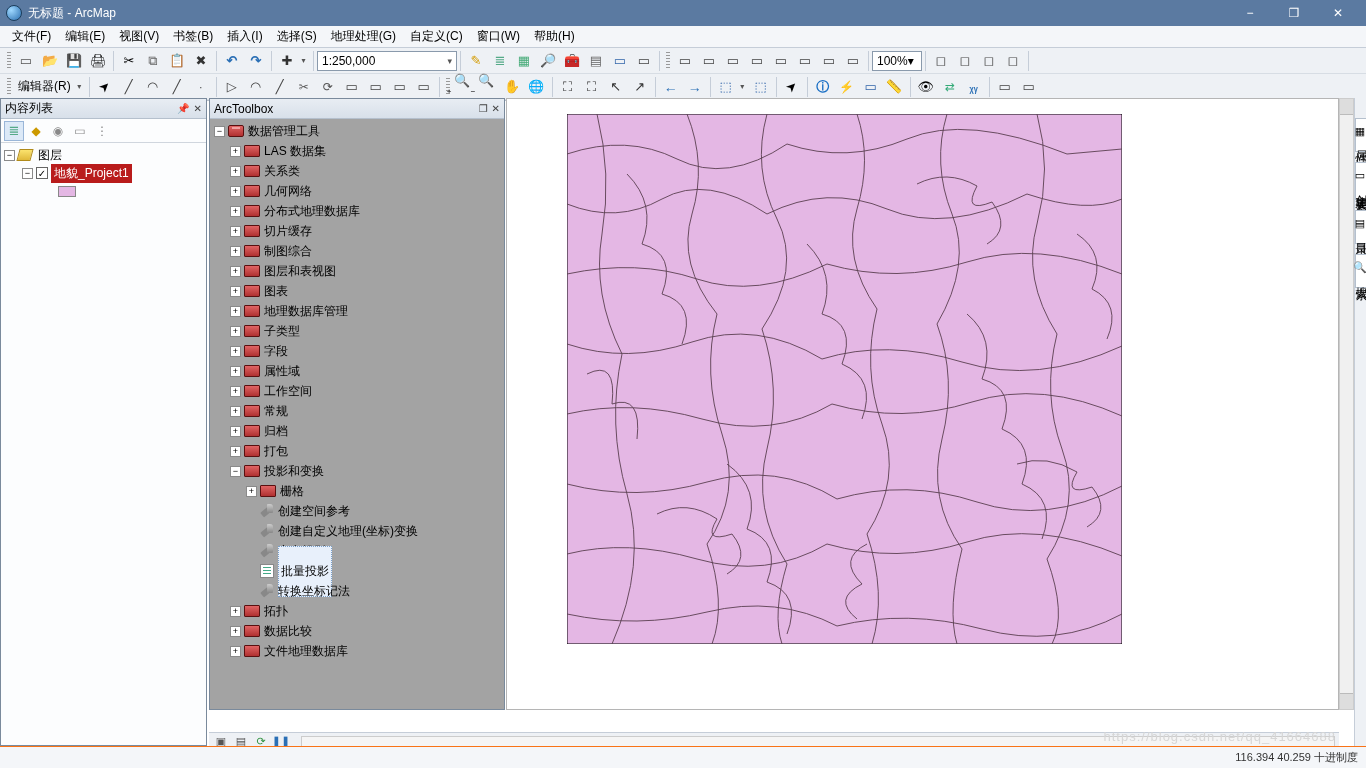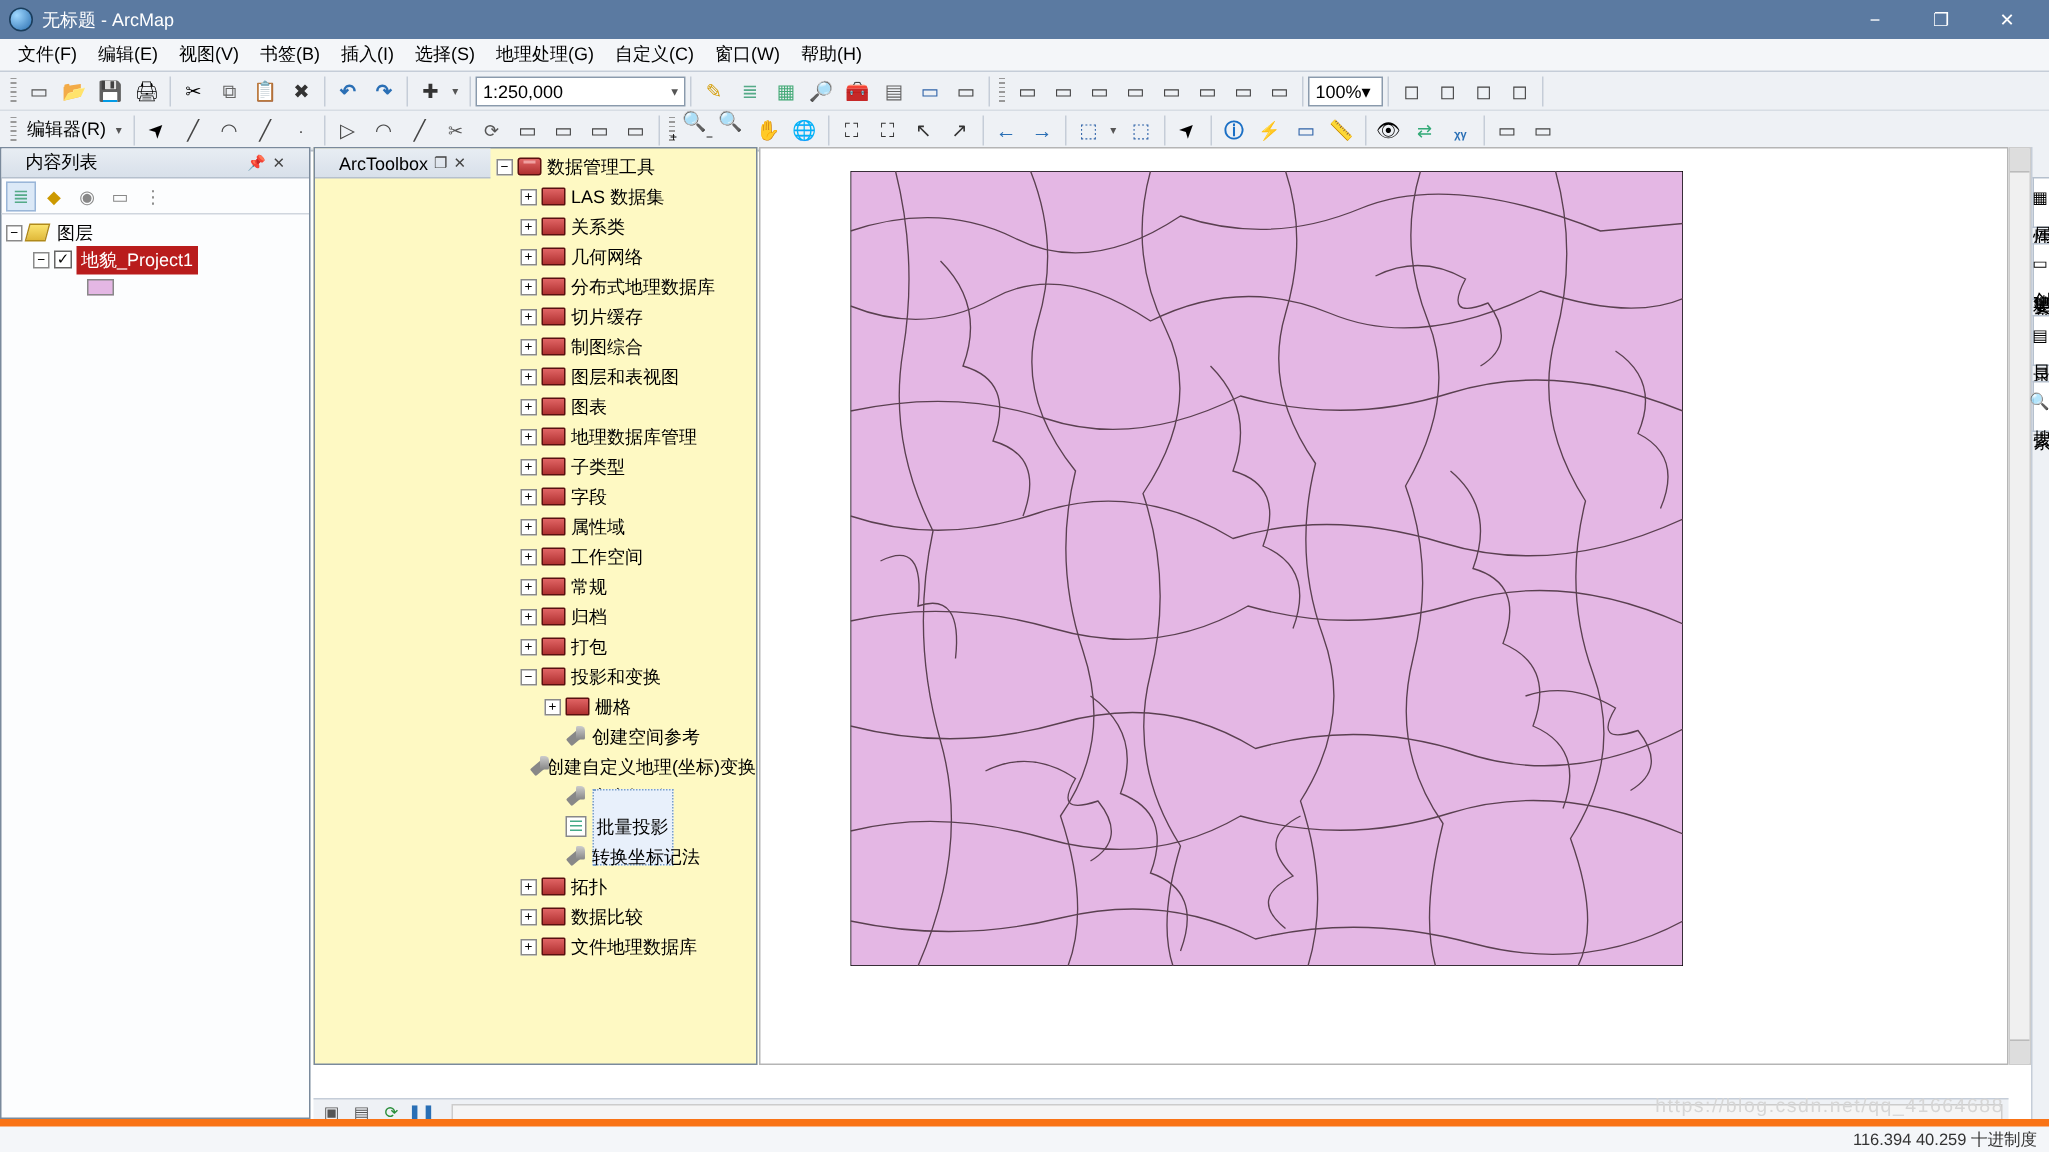--- a/index.html
+++ b/index.html
@@ -67,37 +67,37 @@
 .ic-expand::before{content:"⛶";color:#333}
 .ic-diag1::before{content:"↖";color:#333}
 .ic-diag2::before{content:"↗";color:#333}
 .ic-grip { width:4px; height:18px; background:repeating-linear-gradient(#999 0 1px,transparent 1px 3px); margin:0 3px; }
 
 
 .main { position:absolute; top:98px; left:0; right:0; bottom:22px; display:flex; }
 
 
 .toc { width:207px; border:1px solid #7a8a9c; background:#fcfdfe; display:flex; flex-direction:column; }
-.panel-title { height:20px; background:linear-gradient(#e8edf3,#d8e0ea); border-bottom:1px solid #b5c0cd; display:flex; align-items:center; padding:0 16px; font-size:11px; }
+.panel-title { height:20px; background:linear-gradient(#e8edf3,#d8e0ea); border-bottom:1px solid #b5c0cd; display:flex; align-items:center; padding:0 4px; font-size:11px; }
 .panel-title .spacer{flex:1}
 .panel-title .pin,.panel-title .x{font-size:10px;margin-left:4px;color:#444;cursor:default}
 .toc-toolbar{height:24px;border-bottom:1px solid #d0d6de;display:flex;align-items:center;padding:0 3px;gap:2px}
 .toc-toolbar .tb{width:20px;height:20px;display:flex;align-items:center;justify-content:center;border:1px solid transparent}
 .toc-toolbar .tb.active{border:1px solid #9ab6d8;background:#dce9f7}
 .toc-body{flex:1;padding:3px;overflow:auto}
 .tree-row{display:flex;align-items:center;height:18px;white-space:nowrap}
 .tree-exp{width:11px;height:11px;border:1px solid #8a8a8a;display:flex;align-items:center;justify-content:center;font-size:9px;margin-right:3px;background:#fff;line-height:1}
 .tree-chk{width:12px;height:12px;border:1px solid #666;margin-right:3px;background:#fff;display:flex;align-items:center;justify-content:center;font-size:10px}
 .tree-lbl{padding:1px 3px}
 .tree-lbl.sel{background:#b91c1c;color:#fff}
 .layer-ic{width:14px;height:12px;background:linear-gradient(#fbe36e,#e0b93a);border:1px solid #b08a1a;margin-right:3px;transform:skewX(-15deg)}
 .swatch{width:18px;height:11px;background:#e4b7e4;border:1px solid #888;margin-left:54px}
 
 
-.atb{position:absolute;left:209px;top:0;width:296px;bottom:36px;border:1px solid #7a8a9c;background:#fef9c3;display:flex;flex-direction:row}
+.atb{position:absolute;left:209px;top:0;width:296px;bottom:36px;border:1px solid #7a8a9c;background:#a3a3a3;display:flex;flex-direction:column}
 .atb-body{flex:1;overflow-y:scroll;padding:2px 0}
 .atb-row{display:flex;align-items:center;height:20px;white-space:nowrap;padding-left:4px}
 .atb-ind{display:inline-block}
 .tbx-ic{width:16px;height:12px;background:linear-gradient(#e06464,#b03030);border:1px solid #5a1010;margin-right:4px;border-radius:2px;position:relative}
 .tbx-ic::after{content:"";position:absolute;top:1px;left:3px;width:8px;height:2px;background:#f0a0a0}
 .toolset-ic{width:16px;height:12px;background:linear-gradient(#e06464,#b03030);border:1px solid #5a1010;margin-right:4px;border-radius:1px}
 .tool-ic{width:14px;height:14px;margin-right:4px;position:relative}
 .tool-ic::before{content:"";position:absolute;width:10px;height:6px;background:#888;transform:rotate(-40deg);top:5px;left:1px;border-radius:1px}
 .tool-ic::after{content:"";position:absolute;width:6px;height:9px;background:linear-gradient(#ccc,#888);top:0;left:7px;border-radius:1px 3px 1px 1px}
 .script-ic{width:14px;height:14px;margin-right:4px;background:#fff;border:1px solid #888;position:relative}
@@ -114,21 +114,21 @@
 .dock-right{position:absolute;right:0;top:98px;width:12px;bottom:22px;background:#eef1f5;border-left:1px solid #c5cdd8;display:flex;flex-direction:column;padding-top:20px;gap:10px}
 .dock-tab{writing-mode:vertical-rl;text-orientation:upright;font-size:11px;padding:6px 0;background:#fff;border:1px solid #b5c0cd;border-right:none;cursor:default;letter-spacing:2px;display:flex;align-items:center}
 .dock-tab .dic{writing-mode:horizontal-tb;font-size:11px;margin-bottom:3px}
 
 
 .maptabs{position:absolute;left:209px;right:27px;height:18px;bottom:18px;background:#eef1f5;border-top:1px solid #c5cdd8;display:flex;align-items:center;padding:0 4px;gap:4px}
 .maptabs .mb{width:16px;height:14px;display:flex;align-items:center;justify-content:center;font-size:11px;color:#555}
 .maptabs .hscroll{flex:1;height:12px;background:#f5f5f5;border:1px solid #ccc;margin-left:8px}
 
 
-.status{position:absolute;left:0;right:0;bottom:0;height:22px;background:#f4f6f9;border-top:5px solid #f97316;display:flex;align-items:center;padding:0 8px}
+.status{position:absolute;left:0;right:0;bottom:0;height:22px;background:#f4f6f9;border-top:1px solid #f97316;display:flex;align-items:center;padding:0 8px}
 .status .spacer{flex:1}
 .status .coords{font-size:11px;color:#333}
 .watermark{position:absolute;right:30px;bottom:24px;color:#d6d6d6;font-size:13px;letter-spacing:1px}
 </style>
 </head>
 <body>
 
 <div class="titlebar">
   <div class="globe"></div>
   <div class="title">无标题 - ArcMap</div>

